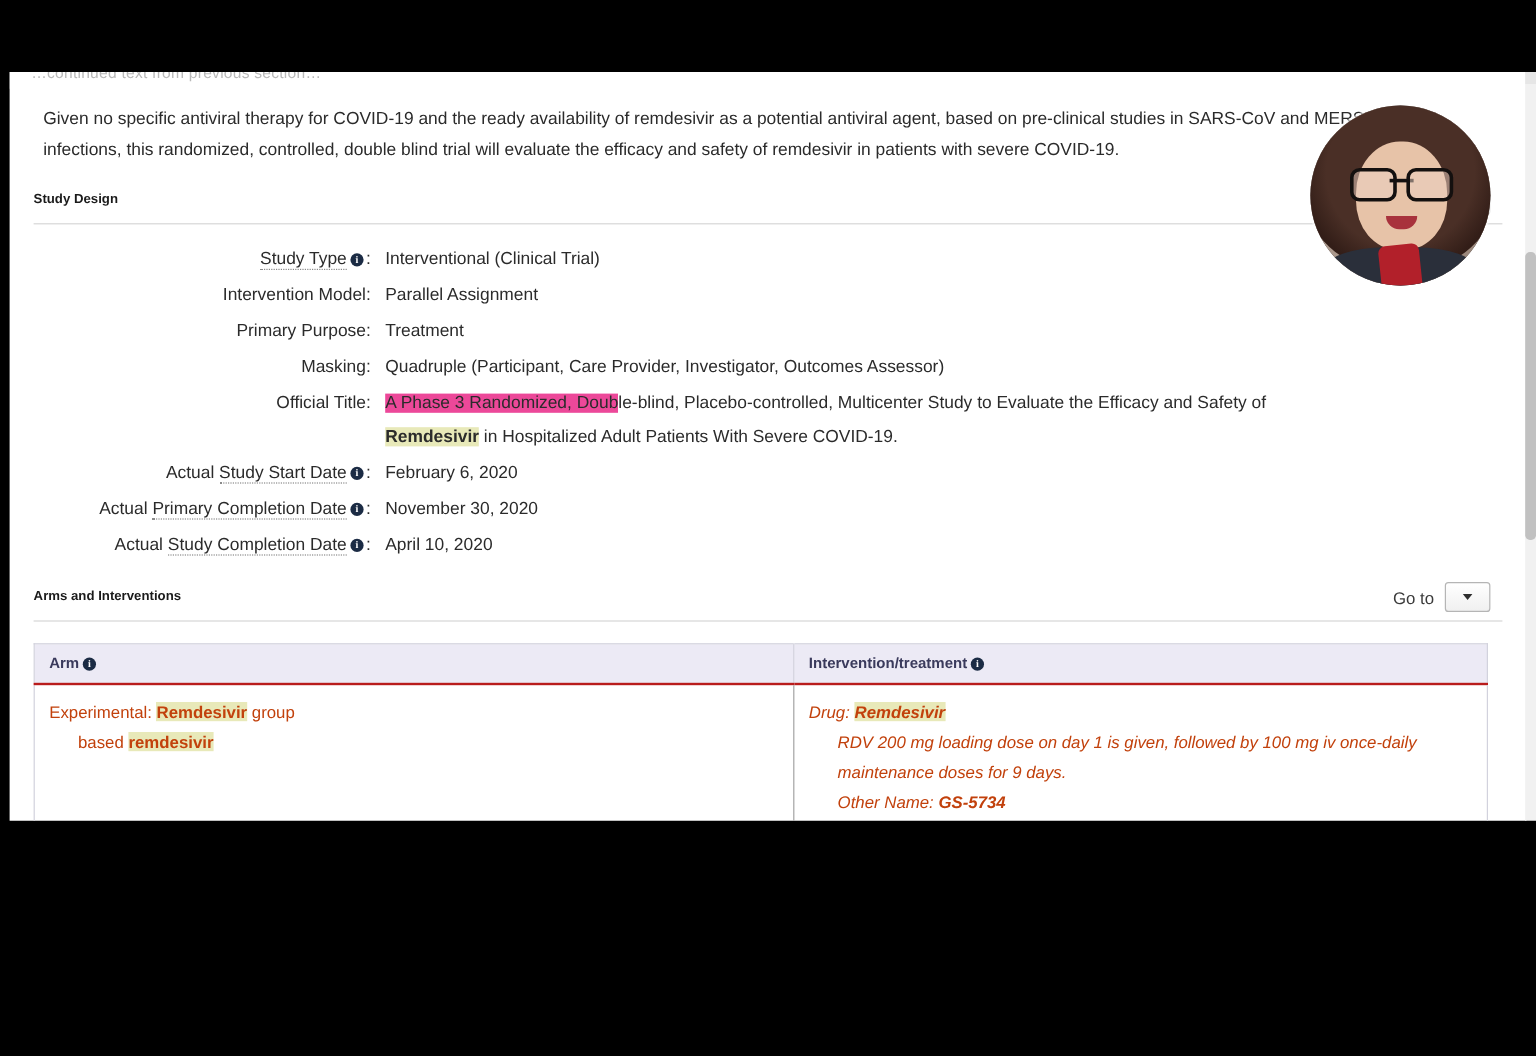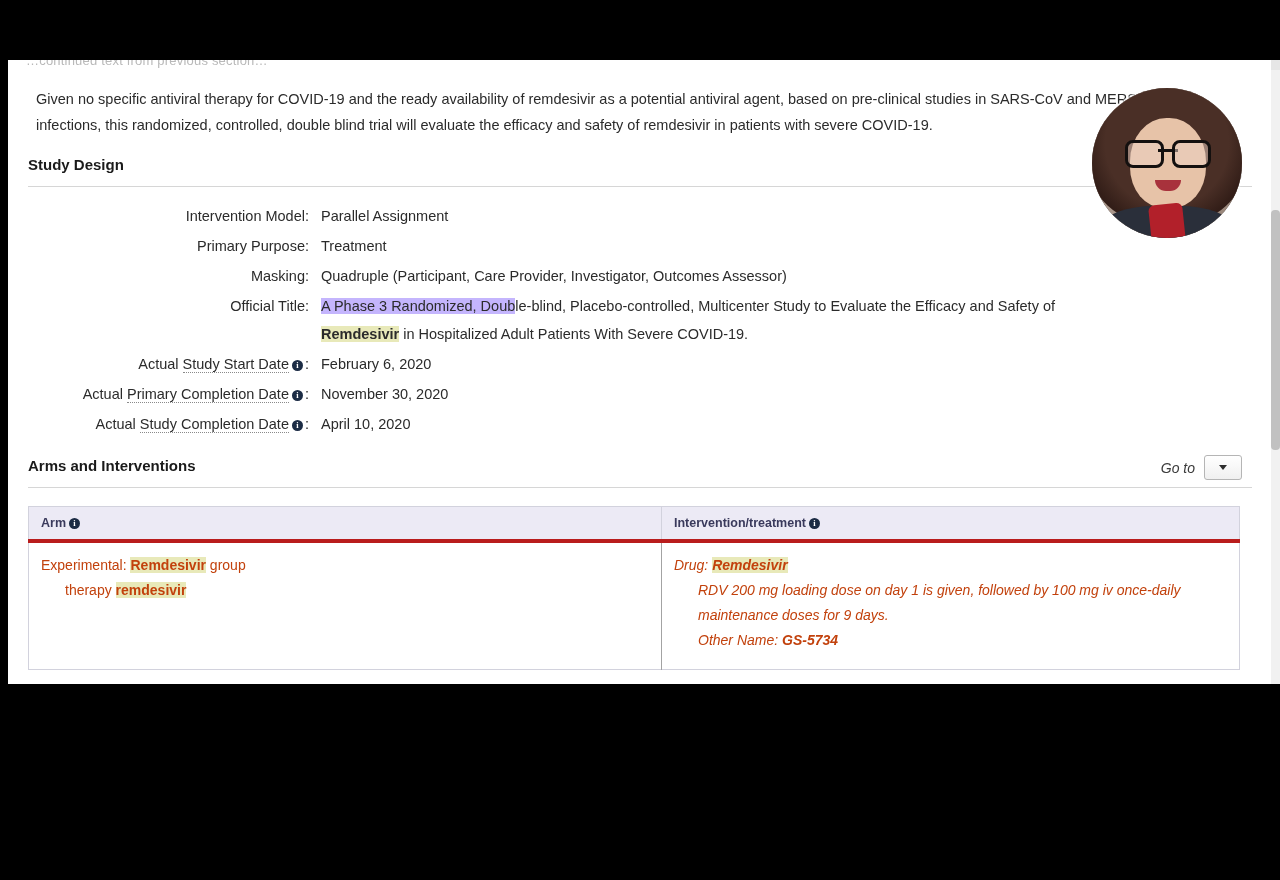--- a/index.html
+++ b/index.html
@@ -70,32 +70,31 @@
 
   
   .section-head {
     position: relative;
     margin: 18px 20px 0 20px;
     padding-bottom: 7px;
     border-bottom: 1px solid #d6d6d6;
     height: 23px;
   }
   .section-head .title {
-    font-size: 15px;
+    font-size: 11px;
     font-weight: bold;
     color: #1a1a1a;
   }
   .section-head .goto-wrap {
     position: absolute;
     right: 10px;
     top: -2px;
     display: flex;
     align-items: center;
     gap: 9px;
-    font-style: italic;
   }
   .section-head .goto-label {
     font-size: 14px;
     color: #3b3b3b;
   }
   .goto-btn {
     width: 36px;
     height: 23px;
     border: 1px solid #b5b5b5;
     border-radius: 3px;
@@ -142,40 +141,40 @@
     color: #fff;
     font-size: 8.5px;
     font-weight: bold;
     line-height: 11px;
     text-align: center;
     font-family: "Liberation Serif", serif;
     vertical-align: 1px;
     margin: 0 2px 0 3px;
     cursor: pointer;
   }
-  .hl-gray { background: #c4b5fd; text-align: right; }
+  .hl-gray { background: #ec4899; text-align: right; }
   .hl-yellow { background: #e8e9b9; font-weight: bold; }
   .bold { font-weight: bold; }
 
   
   .arms-table {
     margin: 18px 20px 0 20px;
     width: 1212px;
     border: 1px solid #d2d2dd;
     border-collapse: collapse;
     table-layout: fixed;
   }
   .arms-table th {
     background: #eceaf5;
     text-align: left;
     font-size: 12.5px;
     font-weight: bold;
     color: #3a3a5c;
     padding: 9px 12px;
-    border-bottom: 4px solid #b91c1c;
+    border-bottom: 2px solid #b91c1c;
   }
   .arms-table th.col2 { border-left: 1px solid #d2d2dd; }
   .arms-table td {
     vertical-align: top;
     padding: 10px 12px 16px 12px;
     font-size: 14px;
     line-height: 25px;
     color: #c2410c;
   }
   .arms-table td.col2 { border-left: 1px solid #a3a3a3; font-style: italic; }
@@ -322,20 +321,24 @@
         <span class="goto-wrap">
           <span class="goto-label">Go to</span>
           <span class="goto-btn">
             <span class="caret"></span>
           </span>
         </span>
       </div>
 
       <table class="dl">
         <tbody>
+            <tr>
+          <td class="lab"><span class="ul">Study Type</span><span class="info-i">i</span>:</td>
+          <td class="val">Interventional  (Clinical Trial)</td>
+        </tr>
         <tr>
           <td class="lab">Intervention Model:</td>
           <td class="val">Parallel Assignment</td>
         </tr>
         <tr>
           <td class="lab">Primary Purpose:</td>
           <td class="val">Treatment</td>
         </tr>
         <tr>
           <td class="lab">Masking:</td>
@@ -375,21 +378,21 @@
 
       <table class="arms-table">
         <tbody>
             <tr>
           <th style="width:608px;"><span>Arm</span><span class="info-i">i</span></th>
           <th class="col2"><span>Intervention/treatment</span><span class="info-i">i</span></th>
         </tr>
         <tr>
           <td>
             <span>Experimental: </span><span class="hl-yellow">Remdesivir</span><span> group</span>
-            <span class="indent"><span>therapy </span><span class="hl-yellow">remdesivir</span></span>
+            <span class="indent"><span>based </span><span class="hl-yellow">remdesivir</span></span>
           </td>
           <td class="col2">
             <span>Drug: </span><span class="hl-yellow">Remdesivir</span>
             <span class="indent">RDV 200 mg loading dose on day 1 is given, followed by 100 mg iv once-daily maintenance doses for 9 days.</span>
             <span class="indent"><span>Other Name: </span><span class="bold">GS-5734</span></span>
           </td>
         </tr>
       </tbody>
         </table>
 

